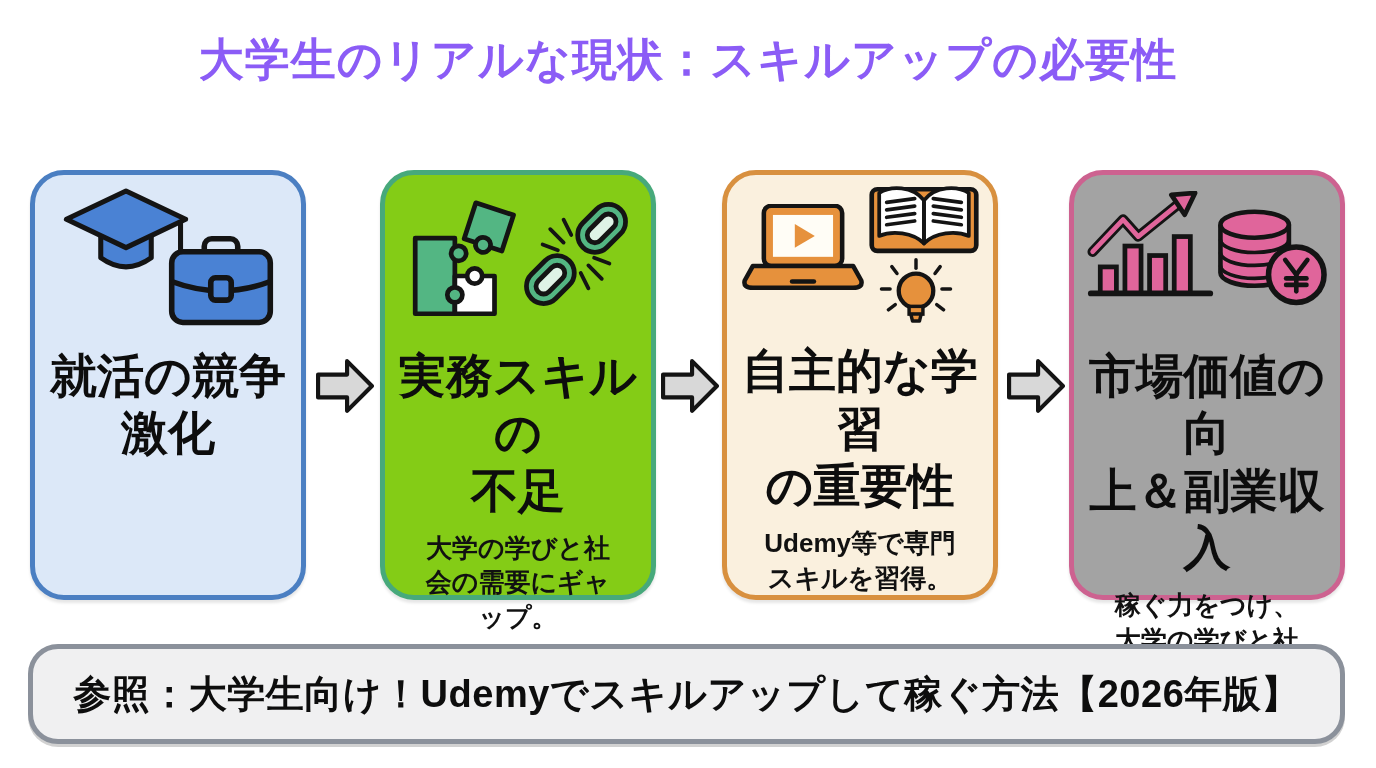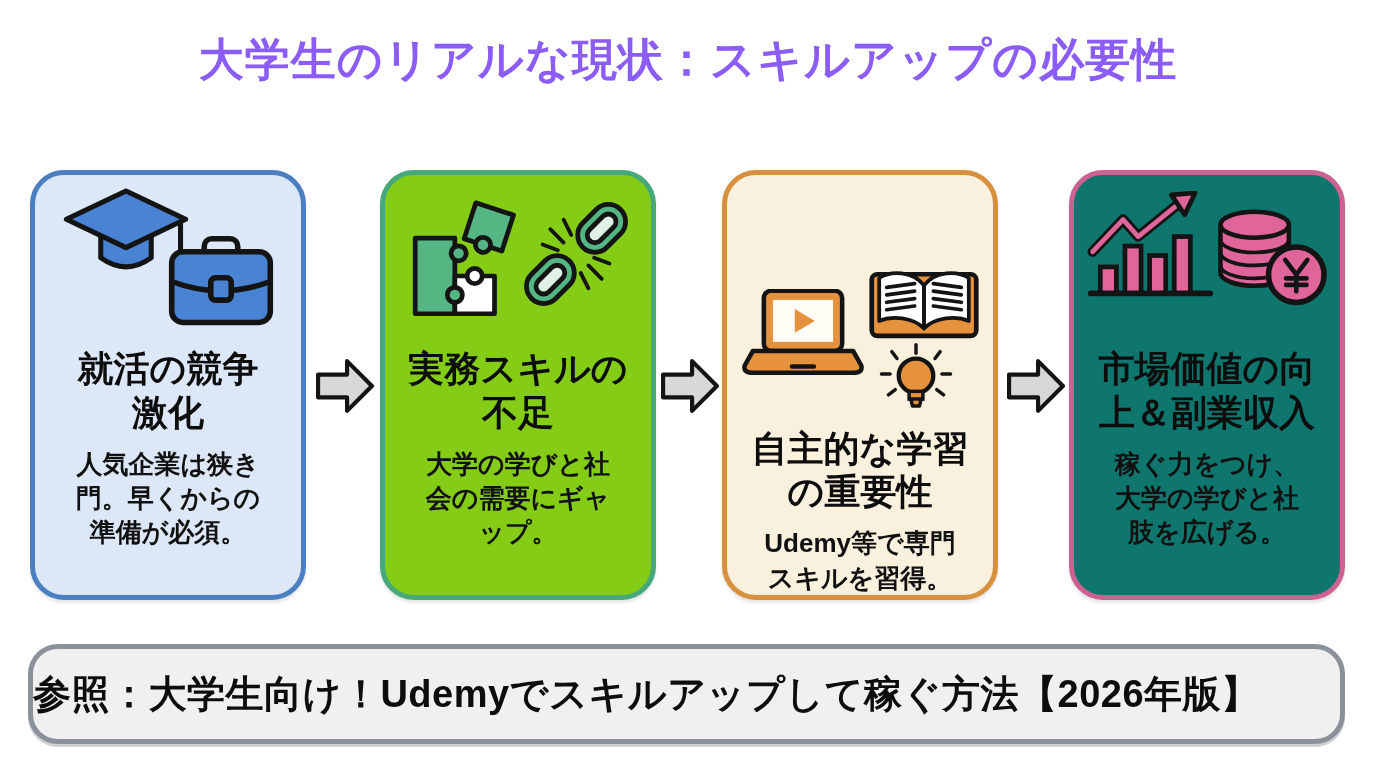--- a/index.html
+++ b/index.html
@@ -19,40 +19,40 @@
   .card{
     position:absolute;top:170px;height:430px;width:276px;
     border-radius:34px;border:5px solid;box-sizing:border-box;
     display:flex;flex-direction:column;align-items:center;
     padding:14px 12px 0 12px;
     box-shadow:0 3px 3px rgba(0,0,0,0.10);
   }
   .card-1{left:30px;background:#dce8f8;border-color:#4b7fc2;}
   .card-2{left:380px;background:#84cc16;border-color:#47a97b;}
   .card-3{left:722px;background:#faf0de;border-color:#d8903f;justify-content:flex-end;}
-  .card-4{left:1069px;background:#0f766e;border-color:#cd6290;}
+  .card-4{left:1069px;background:#a3a3a3;border-color:#cd6290;}
 
   .icon-zone{position:relative;width:240px;height:152px;flex:none;}
   .icon-zone svg{position:absolute;}
 
   .card-title{
-    margin:6px 0 0 0;font-size:36px;font-weight:800;line-height:1.22;
+    margin:6px 0 0 0;font-size:47px;font-weight:800;line-height:1.22;
     text-align:center;white-space:pre-line;color:#0d0d0d;
   }
   .card-body{
     margin:12px 0 0 0;font-size:26px;font-weight:600;line-height:1.32;
     text-align:center;white-space:pre-line;color:#111111;
   }
 
   .flow-arrow{position:absolute;top:358px;width:58px;height:56px;}
 
   .ref-bar{
     position:absolute;left:28px;top:644px;width:1317px;height:100px;
     box-sizing:border-box;background:#f0f0f1;border:5px solid #8b919b;
-    border-radius:30px;display:flex;align-items:center;justify-content:flex-start;
+    border-radius:30px;display:flex;align-items:center;justify-content:center;
     box-shadow:0 3px 0 rgba(0,0,0,0.18);
   }
   .ref-text{margin:0;font-size:38px;font-weight:800;color:#0d0d0d;letter-spacing:0.5px;}
 </style>
 </head>
 <body>
 
 <div class="canvas">
 
   <h1 class="page-title">大学生のリアルな現状：スキルアップの必要性</h1>
@@ -66,23 +66,20 @@
       </svg>
       <svg style="right:12px;top:46px;" width="110" height="93" viewBox="0 0 118 100">
         <rect x="41" y="4" width="36" height="22" rx="8" fill="none" stroke="#141414" stroke-width="6"></rect>
         <rect x="6" y="18" width="106" height="76" rx="12" fill="#4a82d4" stroke="#141414" stroke-width="6"></rect>
         <path d="M6,50 Q59,70 112,50" fill="none" stroke="#141414" stroke-width="6"></path>
         <rect x="48" y="46" width="22" height="24" rx="5" fill="#4a82d4" stroke="#141414" stroke-width="6"></rect>
       </svg>
     </div>
     <h2 class="card-title">就活の競争
 激化</h2>
-    <p class="card-body">人気企業は狭き
-門。早くからの
-準備が必須。</p>
   </section>
 
   <div class="flow-arrow" style="left:316px;">
     <svg width="58" height="56" viewBox="0 0 56 54">
       <polygon points="2,16 30,16 30,3 54,27 30,51 30,38 2,38" fill="#d8d8d8" stroke="#141414" stroke-width="4" stroke-linejoin="round"></polygon>
     </svg>
   </div>
 
   <section class="card card-2">
     <div class="icon-zone">

